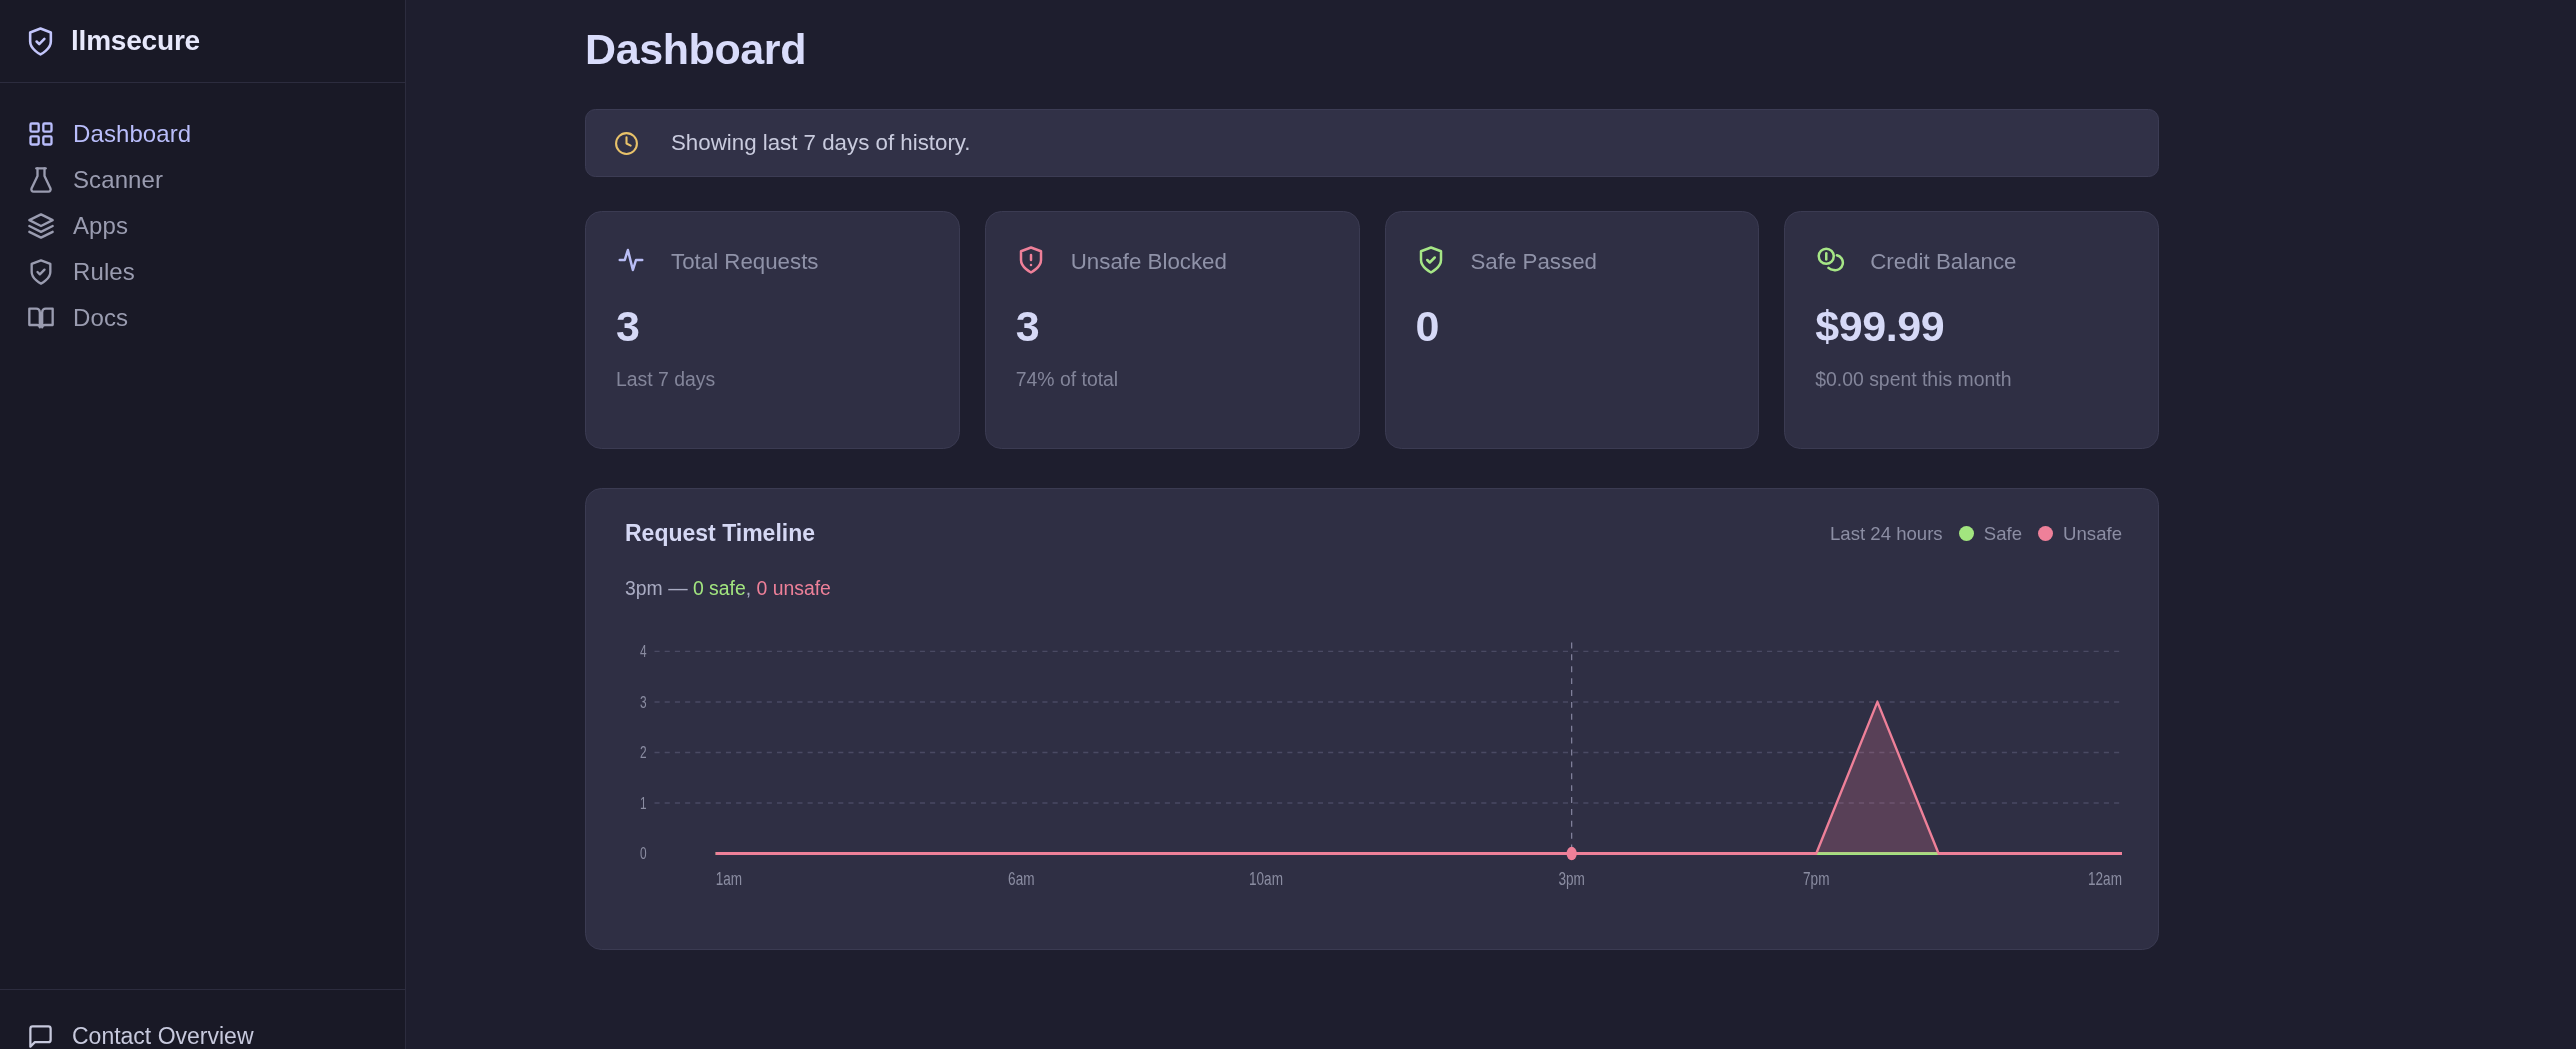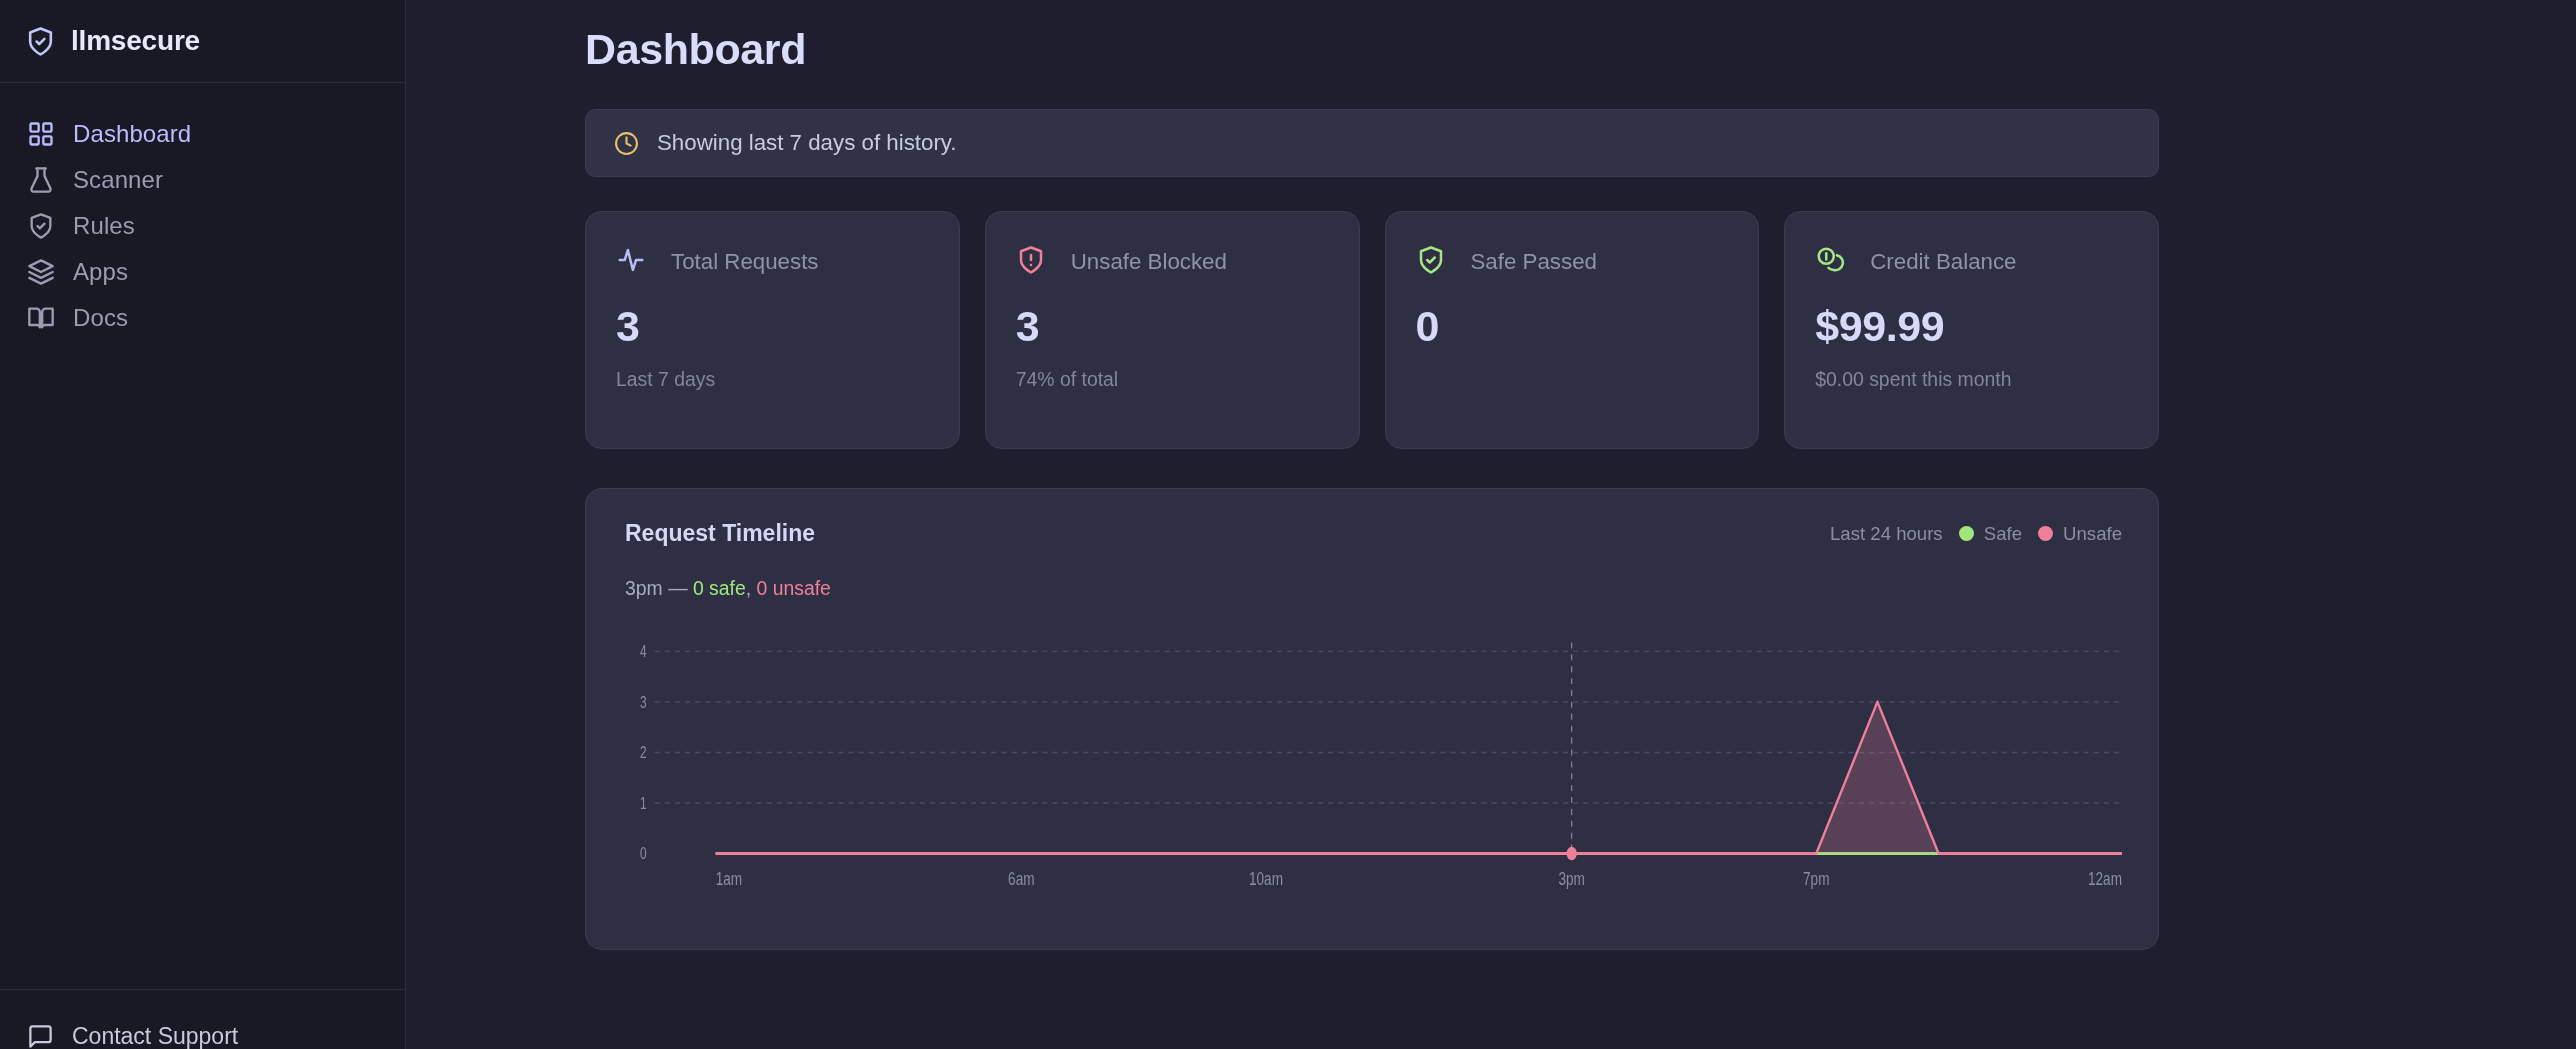--- a/index.html
+++ b/index.html
@@ -65,21 +65,21 @@
     font-size: 22.3px; color: #8b8da3; margin-top: 14px;
   }
 
   .banner {
     margin-top: 35px;
     height: 68px;
     background: #313147;
     border: 1.5px solid #3c3c54;
     border-radius: 10.4px;
     display: flex; align-items: center;
-    padding-left: 28px; gap: 18px;
+    padding-left: 28px; gap: 32px;
   }
   .banner-icon { width: 25px; height: 25px; color: #e8c26a; flex: none; }
   .banner-text { font-size: 22.3px; color: #c9cbde; }
 
   
   .cards {
     margin-top: 34px;
     display: flex; gap: 25px;
   }
   .card {
@@ -177,59 +177,59 @@
             <path d="M9 2v6.5L4 19a2 2 0 0 0 1.8 3h12.4A2 2 0 0 0 20 19l-5-10.5V2"></path>
             <path d="M8 2h8"></path>
           </svg>
         </span>
         <span class="nav-label">Scanner</span>
       </div>
 
       <div class="nav-item">
         <span class="nav-icon">
           <svg viewBox="0 0 24 24" fill="none" stroke="currentColor" stroke-width="2" stroke-linecap="round" stroke-linejoin="round">
-            <path d="M12 22s8-4 8-10V5l-8-3-8 3v7c0 6 8 10 8 10z"></path>
-              <path d="M9 12l2 2 4-4"></path>
-          </svg>
-        </span>
-        <span class="nav-label">Rules</span>
-      </div>
-
-      <div class="nav-item">
-        <span class="nav-icon">
-          <svg viewBox="0 0 24 24" fill="none" stroke="currentColor" stroke-width="2" stroke-linecap="round" stroke-linejoin="round">
             <path d="M12 2 2 7l10 5 10-5-10-5z"></path>
               <path d="M2 12l10 5 10-5"></path>
               <path d="M2 17l10 5 10-5"></path>
           </svg>
         </span>
         <span class="nav-label">Apps</span>
       </div>
 
       <div class="nav-item">
         <span class="nav-icon">
           <svg viewBox="0 0 24 24" fill="none" stroke="currentColor" stroke-width="2" stroke-linecap="round" stroke-linejoin="round">
+            <path d="M12 22s8-4 8-10V5l-8-3-8 3v7c0 6 8 10 8 10z"></path>
+              <path d="M9 12l2 2 4-4"></path>
+          </svg>
+        </span>
+        <span class="nav-label">Rules</span>
+      </div>
+
+      <div class="nav-item">
+        <span class="nav-icon">
+          <svg viewBox="0 0 24 24" fill="none" stroke="currentColor" stroke-width="2" stroke-linecap="round" stroke-linejoin="round">
             <path d="M2 4h6a3 3 0 0 1 3 3v13a2.5 2.5 0 0 0-2.5-2H2z"></path>
             <path d="M22 4h-6a3 3 0 0 0-3 3v13a2.5 2.5 0 0 1 2.5-2H22z"></path>
           </svg>
         </span>
         <span class="nav-label">Docs</span>
       </div>
     </nav>
 
     <div class="sidebar-spacer"></div>
 
     <div class="sidebar-footer">
       <div class="support-item">
         <span class="nav-icon">
           <svg viewBox="0 0 24 24" fill="none" stroke="currentColor" stroke-width="2" stroke-linecap="round" stroke-linejoin="round">
             <path d="M21 15a2 2 0 0 1-2 2H7l-4 4V5a2 2 0 0 1 2-2h14a2 2 0 0 1 2 2z"></path>
           </svg>
         </span>
-        <span class="nav-label">Contact Support</span>
+        <span class="nav-label">Contact Overview</span>
       </div>
     </div>
   </aside>
 
   <main class="main">
 
     <h1 class="page-title">Dashboard</h1>
 
     <div class="banner">
       <span class="banner-icon">

